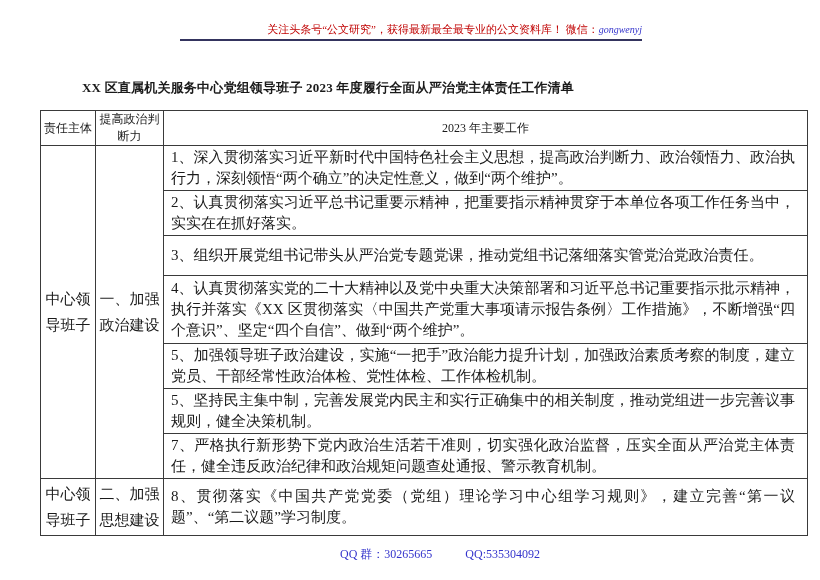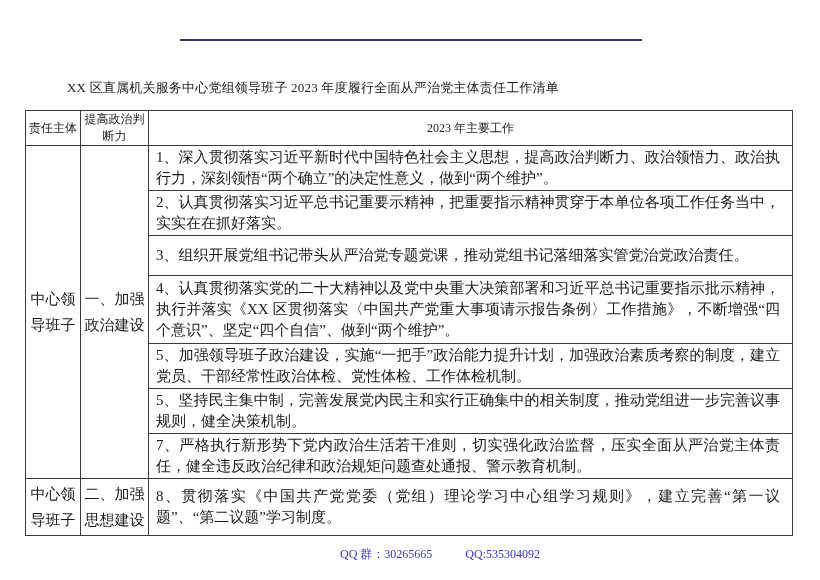--- a/index.html
+++ b/index.html
@@ -22,29 +22,29 @@
     white-space: nowrap;
   }
   .banner .wechat-id { color: #3333cc; font-style: italic; font-size: 10px; }
   .banner-underline {
     position: absolute; top: 39px; left: 180px; width: 462px;
     border-bottom: 2px solid #34345e;
   }
 
   
   .doc-title {
-    position: absolute; top: 79px; left: 67px;
-    font-size: 13px; font-weight: normal;
+    position: absolute; top: 79px; left: 82px;
+    font-size: 13px; font-weight: bold;
     letter-spacing: 0.2px;
     white-space: nowrap;
   }
 
   
   table.duty-table {
-    position: absolute; top: 110px; left: 25px;
+    position: absolute; top: 110px; left: 40px;
     width: 767px;
     border-collapse: collapse;
     table-layout: fixed;
     font-size: 12px;
   }
   .duty-table col.c1 { width: 55px; }
   .duty-table col.c2 { width: 68px; }
   .duty-table col.c3 { width: 644px; }
   .duty-table td, .duty-table th {
     border: 1px solid #3a3a3a;
@@ -82,20 +82,21 @@
     color: #3333cc;
     white-space: nowrap;
   }
   .footer .qq-number { margin-left: 33px; }
 </style>
 </head>
 <body>
 
 <div class="page">
 
+  <div class="banner"><span>关注头条号“公文研究”，获得最新最全最专业的公文资料库！ 微信：</span><span class="wechat-id">gongwenyj</span></div>
   <div class="banner-underline"></div>
 
   <div class="doc-title">XX 区直属机关服务中心党组领导班子 2023 年度履行全面从严治党主体责任工作清单</div>
 
   <table class="duty-table">
     <colgroup>
         <col class="c1">
         <col class="c2">
         <col class="c3">
       </colgroup>

